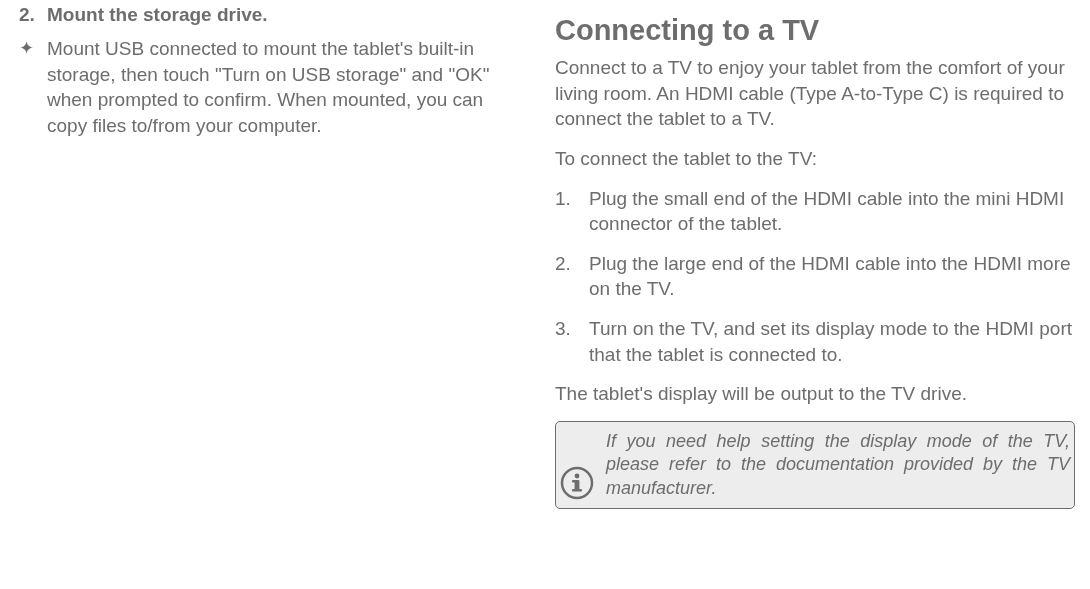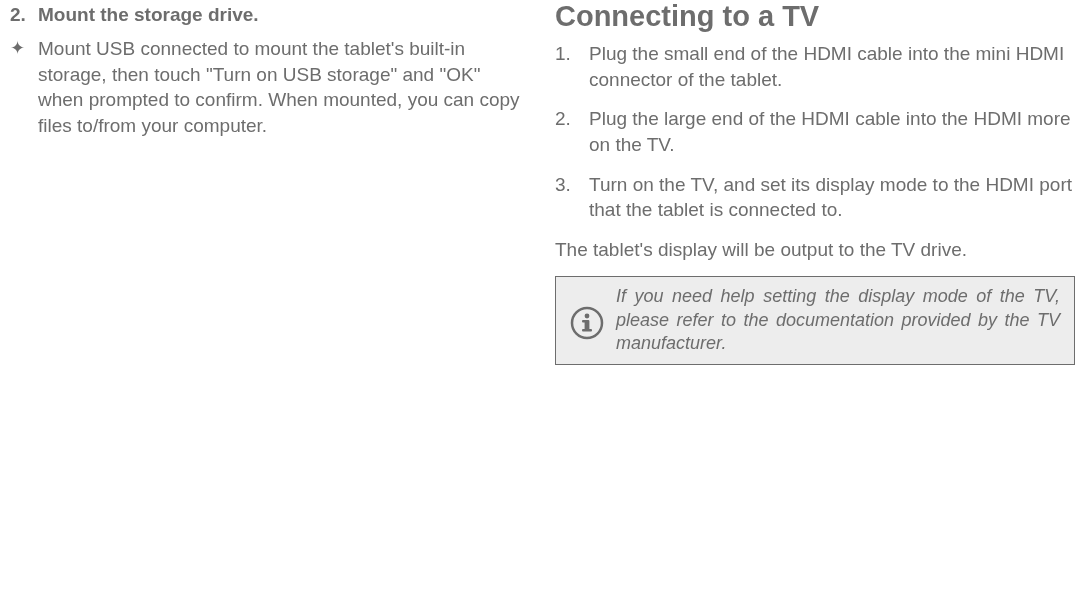--- a/index.html
+++ b/index.html
@@ -8,24 +8,25 @@
     width: 1090px;
     height: 589px;
     font-family: Arial, Helvetica, sans-serif;
     color: #6d6d6d;
     background: #fff;
     display: flex;
   }
   .col {
     width: 50%;
     box-sizing: border-box;
-    padding: 0 22px 0 10px;
+    padding: 0 22px 0 19px;
   }
   .col.right {
     padding: 0 15px 0 10px;
+    margin-top: 14px;
   }
   .step-head {
     font-weight: bold;
     font-size: 19px;
     margin: 4px 0 10px 0;
   }
   .step-num { display:inline-block; width:28px; }
   .sub-list {
     margin: 0 0 18px 0;
   }
@@ -63,25 +64,25 @@
     font-size: 19px;
     line-height: 1.35;
     margin-bottom: 14px;
   }
   ol.num li .n {
     width: 34px;
     flex: none;
   }
   .note-box {
     border: 1px solid #6d6d6d;
-    border-radius: 0;
+    border-radius: 5px;
     background: #ededed;
     display: flex;
-    align-items: center;
-    padding: 8px 14px;
+    align-items: flex-end;
+    padding: 8px 4px;
     margin-top: 6px;
   }
   .info-icon {
     width: 34px;
     height: 34px;
     flex: none;
     margin-right: 12px;
     margin-top: 4px;
   }
   .info-icon svg { width:34px; height:34px; }
@@ -104,20 +105,22 @@
       <span class="bullet">✦</span>
       <span class="sub-text">
         <span>Mount </span><span class="bold">USB connected</span><span> to mount the tablet's  built-in storage, then touch "Turn on USB storage" and "OK" when prompted to confirm. When mounted, you can copy files to/from your computer.</span>
       </span>
     </div>
   </div>
 </div>
 
 <div class="col right">
   <h2 class="title">Connecting to a TV</h2>
+  <p class="para">Connect to a TV to enjoy your tablet from the comfort of your living room. An HDMI cable (Type A-to-Type C) is required to connect the tablet to a TV.</p>
+  <p class="para bold">To connect the tablet to the TV:</p>
   <ol class="num">
     <li>
         <span class="n">1.</span>
         <span>Plug the small end of the HDMI cable into the mini HDMI connector of the tablet.</span>
       </li>
     <li>
         <span class="n">2.</span>
         <span>Plug the large end of the HDMI cable into the HDMI more on the TV.</span>
       </li>
     <li>

